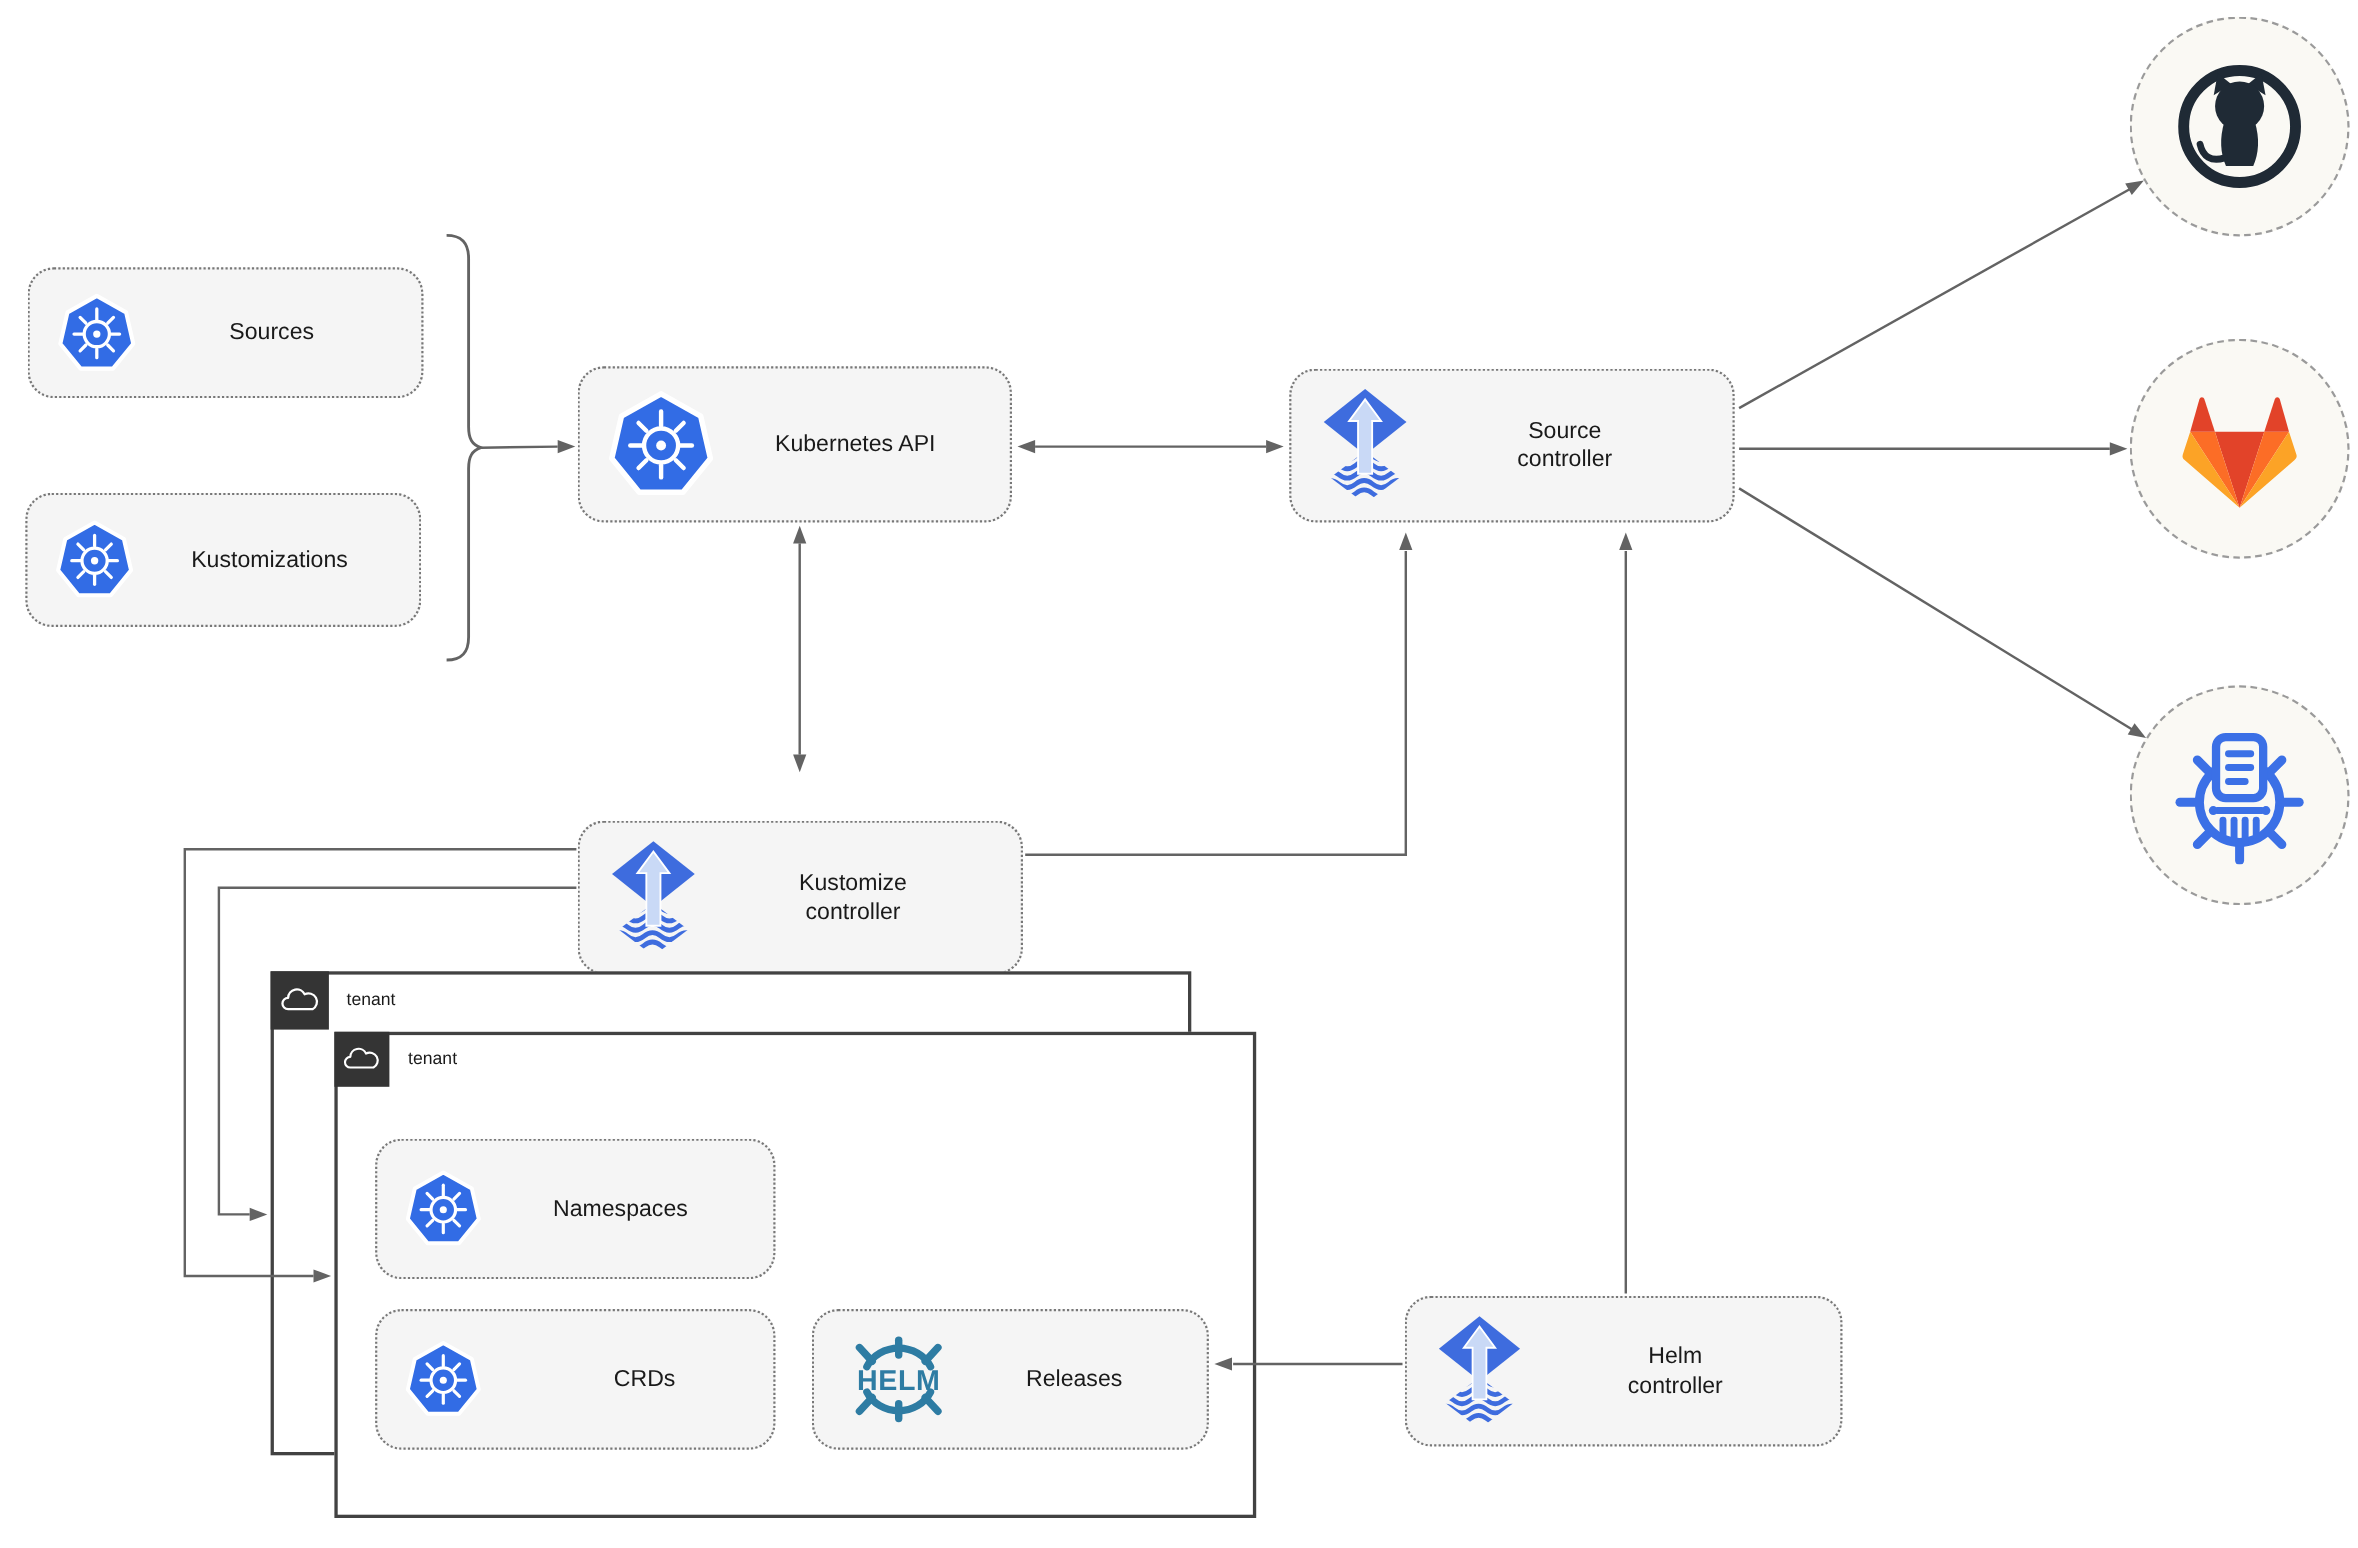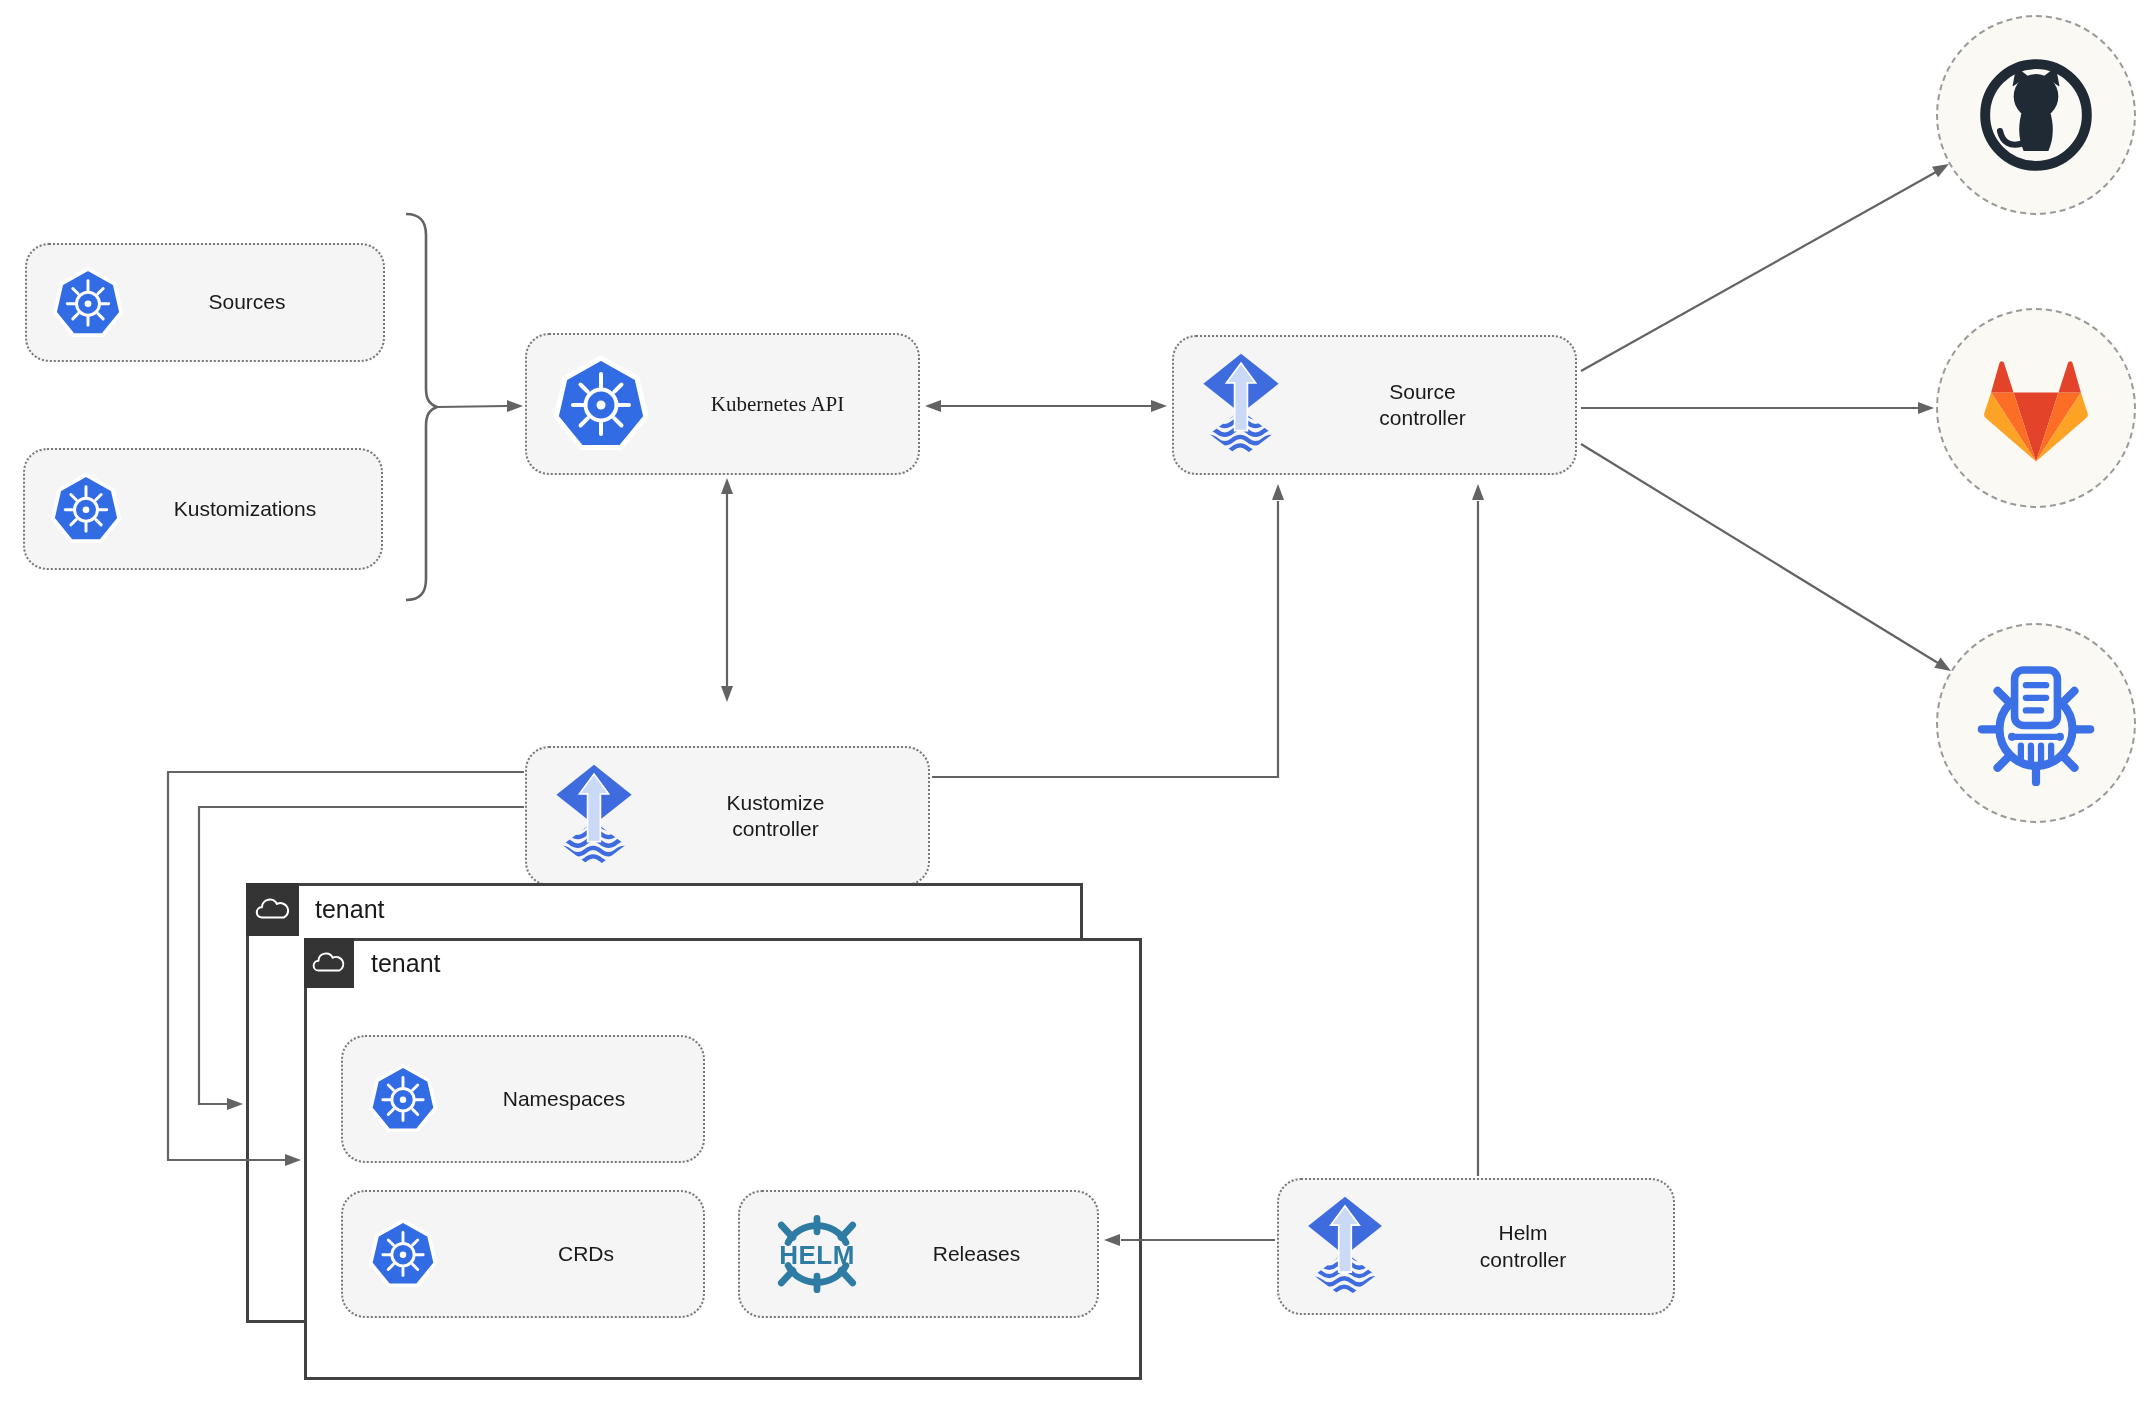--- a/index.html
+++ b/index.html
@@ -18,21 +18,21 @@
   .tenant{
     position:absolute;background:#ffffff;border:3px solid var(--tenant_border,#424242);
     box-sizing:border-box;
   }
   .tenant .tab{
     position:absolute;left:-3px;top:-3px;background:var(--tab_dark,#343434);
     display:flex;align-items:center;justify-content:center;
   }
   .tenant .tenant-lbl{
     position:absolute;top:-3px;height:53px;left:66px;display:flex;align-items:center;
-    font-size:25px;color:#1a1a1a;
+    font-size:16px;color:#1a1a1a;
   }
   .circle{
     position:absolute;width:200px;height:200px;border-radius:50%;
     background:var(--circle_fill,#faf9f4);border:2.5px dashed #9a9a9a;
     box-sizing:border-box;display:flex;align-items:center;justify-content:center;
   }
   .wires{position:absolute;left:0;top:0;pointer-events:none;}
   .wire{fill:none;stroke:var(--line_gray,#636363);stroke-width:2.2px;}
   .wire.thick{stroke-width:2.6px;}
   .head{fill:var(--line_gray,#636363);stroke:none;}
@@ -136,21 +136,21 @@
     <div class="lbl">Sources</div>
   </div>
 
   <div class="node" style="left:23px;top:448px;width:360px;height:122px;">
     <svg class="icon" width="74" height="74">
         <use href="#sym-k8s"></use>
       </svg>
     <div class="lbl">Kustomizations</div>
   </div>
 
-  <div class="node" style="left:525px;top:333px;width:395px;height:142px;font-family:Liberation Serif, serif;">
+  <div class="node" style="left:525px;top:333px;width:395px;height:142px;">
     <svg class="icon" width="100" height="100">
         <use href="#sym-k8s"></use>
       </svg>
     <div class="lbl">Kubernetes API</div>
   </div>
 
   <div class="node" style="left:1172px;top:335px;width:405px;height:140px;justify-content:flex-end;">
     <svg class="icon" width="86" height="106">
         <use href="#sym-flux"></use>
       </svg>

